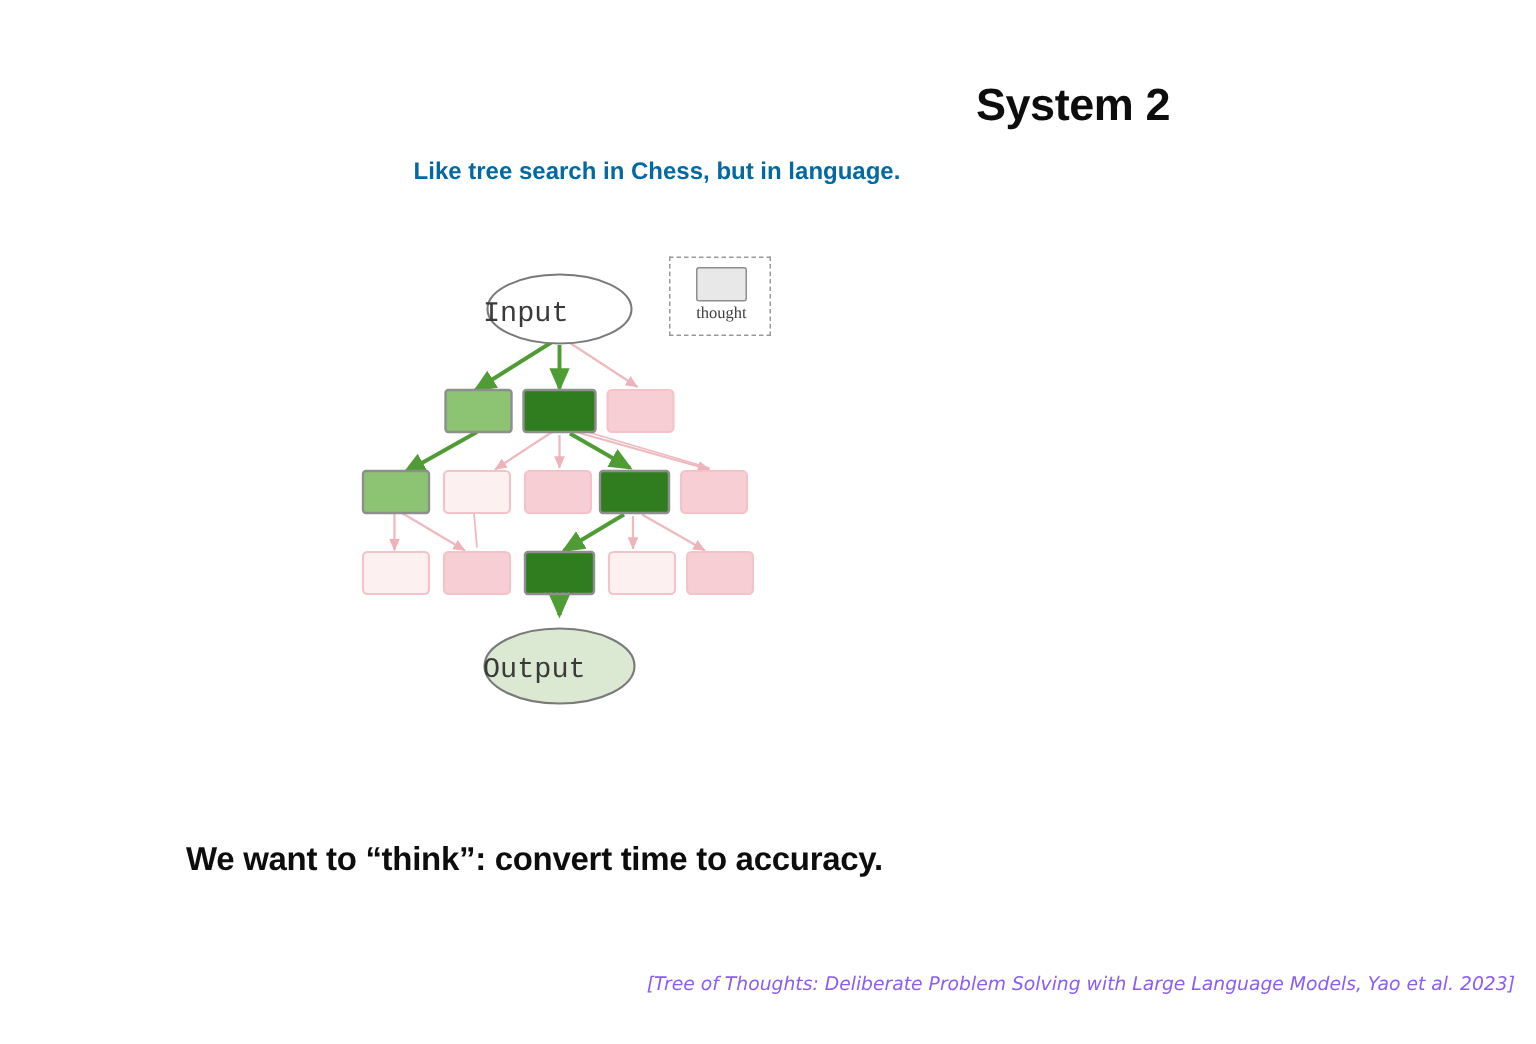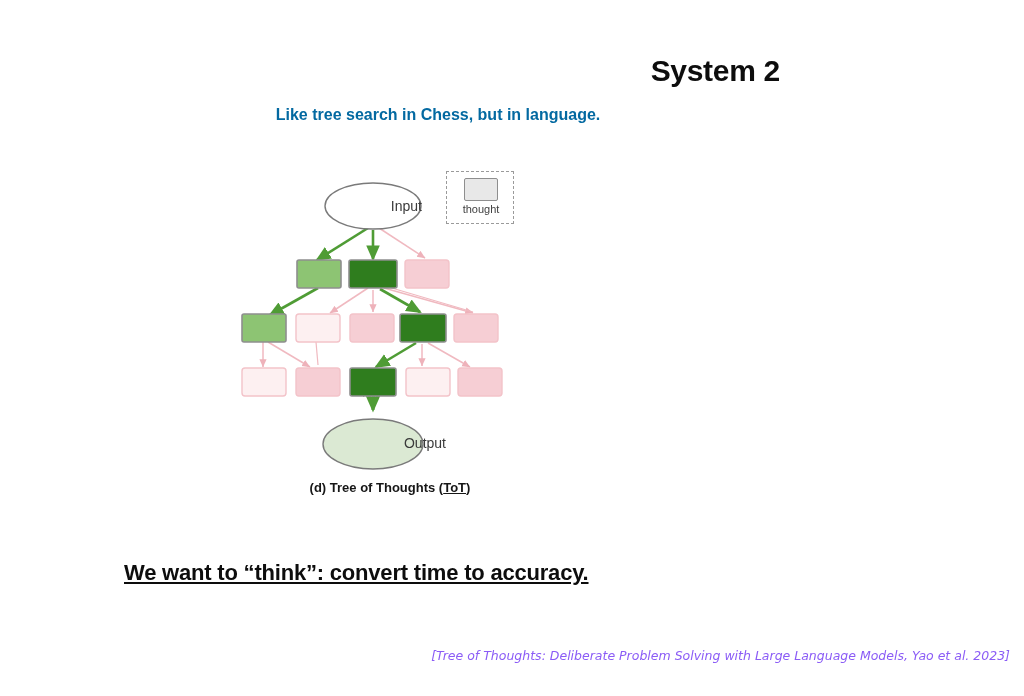--- a/index.html
+++ b/index.html
@@ -77,30 +77,30 @@
     box-sizing: border-box;
   }
   #legend-label {
     position: absolute;
     left: 0;
     top: 31px;
     width: 68px;
     text-align: center;
     font-size: 11px;
     color: #3f3f3f;
-    font-family: Liberation Sans, sans-serif;
+    font-family: Liberation Serif, serif;
   }
 
   
   .node-ellipse-label {
     position: absolute;
-    text-align: right;
-    font-size: 14px;
+    text-align: left;
+    font-size: 19px;
     color: #3a3a3a;
-    font-family: Liberation Sans, sans-serif;
+    font-family: Liberation Mono, monospace;
   }
   #input-label { left: 92px; top: 38px; width: 100px; }
   #output-label { left: 92px; top: 275px; width: 124px; }
 
   
   #ellipsis-marker {
     position: absolute;
     left: 120px;
     top: 229px;
     width: 44px;
@@ -126,21 +126,20 @@
 
   
   #bottom-statement {
     position: absolute;
     left: 124px;
     top: 560px;
     font-size: 22px;
     font-weight: bold;
     letter-spacing: -0.2px;
     color: #0d0d0d;
-    text-decoration: underline;
   }
 
   
   #citation {
     position: absolute;
     right: 14px;
     top: 648px;
     font-size: 12.5px;
     font-style: italic;
     color: #8b5cf6;
@@ -232,20 +231,17 @@
 
   <div id="output-label" class="node-ellipse-label">Output</div>
 
   <div id="ellipsis-marker">.....</div>
 
   <div id="legend-box">
     <div id="legend-swatch"></div>
     <div id="legend-label">thought</div>
   </div>
 
-  <div id="figure-caption">
-    <span>(d) Tree of Thoughts (</span><span class="u">ToT</span><span>)</span>
-  </div>
 </div>
 
 <div id="bottom-statement">We want to “think”: convert time to accuracy.</div>
 
 <div id="citation">[Tree of Thoughts: Deliberate Problem Solving with Large Language Models, Yao et al. 2023]</div>
 
 </body></html>

